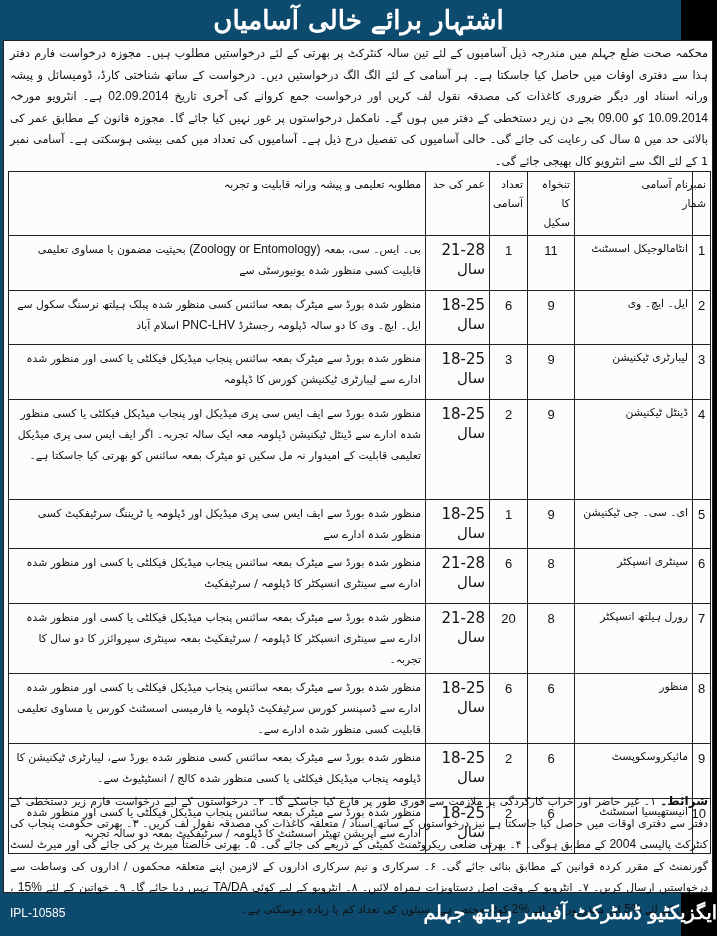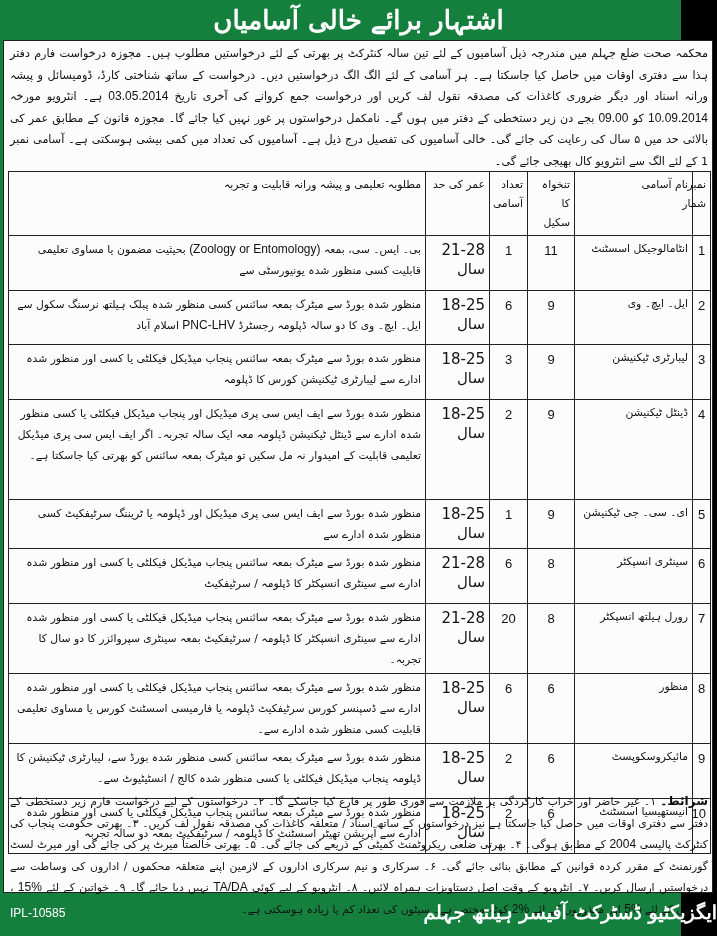--- a/index.html
+++ b/index.html
@@ -1,18 +1,18 @@
 <!DOCTYPE html>
 <html><head>
 <meta charset="utf-8">
 <style>
   * { box-sizing: border-box; margin: 0; padding: 0; }
   html, body { width: 717px; height: 936px; background: #000; overflow: hidden; }
   body { font-family: "DejaVu Sans", sans-serif; color: #111; }
-  .page { position: relative; width: 681px; height: 936px; background: #15803d; text-decoration: underline; }
+  .page { position: relative; width: 681px; height: 936px; background: #0c4a6e; text-decoration: underline; }
   .header {
     position: absolute; left: 0; top: 0; width: 717px; height: 40px;
     display: flex; align-items: center; justify-content: center;
   }
   .header-title {
     color: #fff; font-size: 26px; font-weight: bold; direction: rtl;
     font-family: "DejaVu Serif", serif; letter-spacing: 0.5px;
   }
   .sheet {
     position: absolute; left: 3px; top: 40px; width: 710px; height: 853px;
@@ -61,21 +61,21 @@
 <div class="page">
 
   <div class="header">
     <div class="header-title">اشتہار برائے خالی آسامیاں</div>
   </div>
 
   <div class="sheet">
 
     <div class="intro">
       <span>محکمہ صحت ضلع جہلم میں مندرجہ ذیل آسامیوں کے لئے تین سالہ کنٹرکٹ پر بھرتی کے لئے درخواستیں مطلوب ہیں۔ مجوزہ درخواست فارم دفتر ہذا سے دفتری اوقات میں حاصل کیا جاسکتا ہے۔ ہر آسامی کے لئے الگ الگ درخواستیں دیں۔ درخواست کے ساتھ شناختی کارڈ، ڈومیسائل و پیشہ ورانہ اسناد اور دیگر ضروری کاغذات کی مصدقہ نقول لف کریں اور درخواست جمع کروانے کی آخری تاریخ</span>
-      <span class="num">03.05.2014</span>
+      <span class="num">02.09.2014</span>
       <span>ہے۔ انٹرویو مورخہ</span>
       <span class="num">10.09.2014</span>
       <span>کو</span>
       <span class="num">09.00</span>
       <span>بجے دن زیر دستخطی کے دفتر میں ہوں گے۔ نامکمل درخواستوں پر غور نہیں کیا جائے گا۔ مجوزہ قانون کے مطابق عمر کی بالائی حد میں ۵ سال کی رعایت کی جائے گی۔ خالی آسامیوں کی تفصیل درج ذیل ہے۔ آسامیوں کی تعداد میں کمی بیشی ہوسکتی ہے۔ آسامی نمبر 1 کے لئے الگ سے انٹرویو کال بھیجی جائے گی۔</span>
     </div>
 
     <table class="jobs">
       <colgroup>
         <col style="width:18px">

